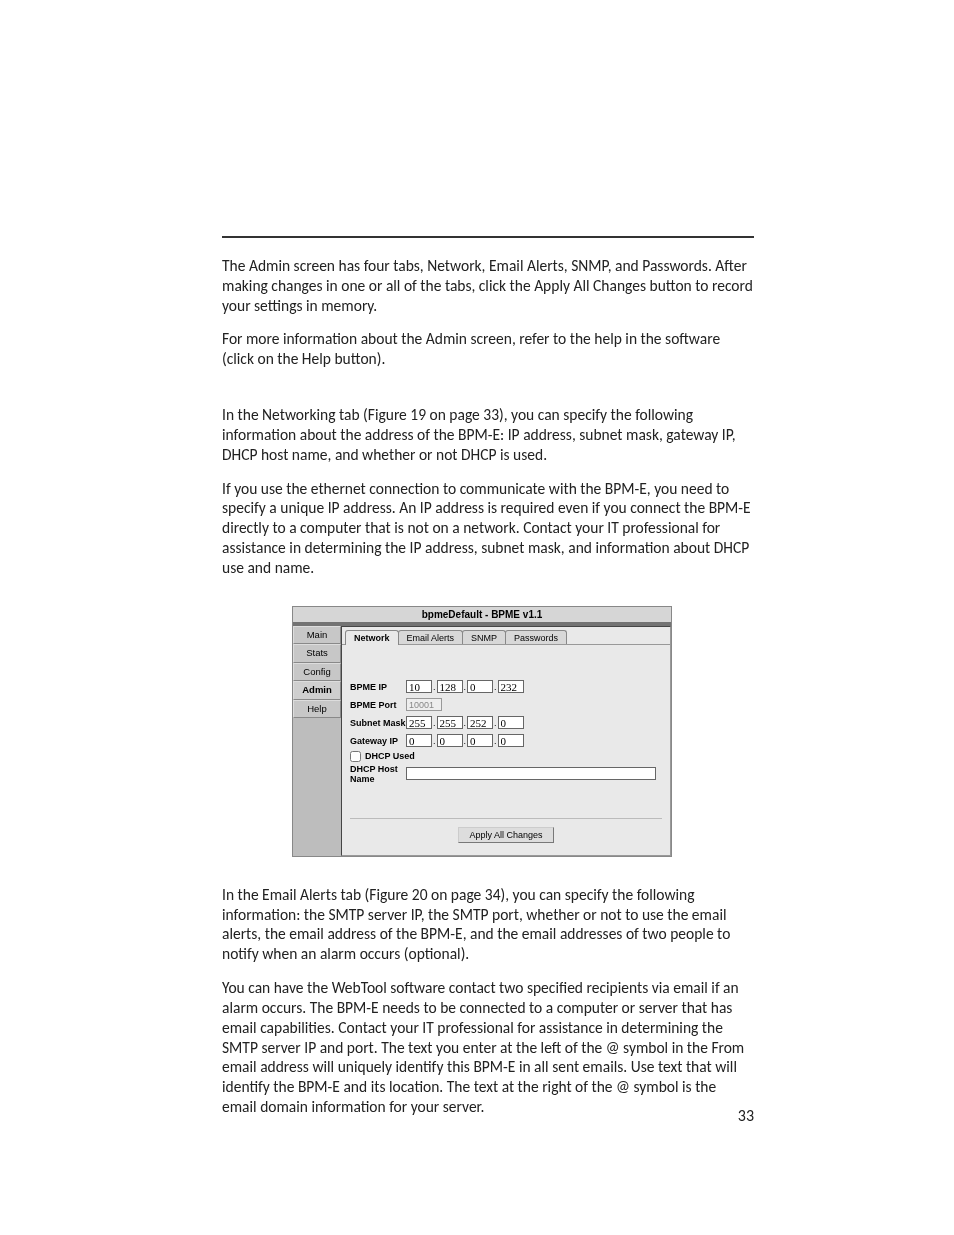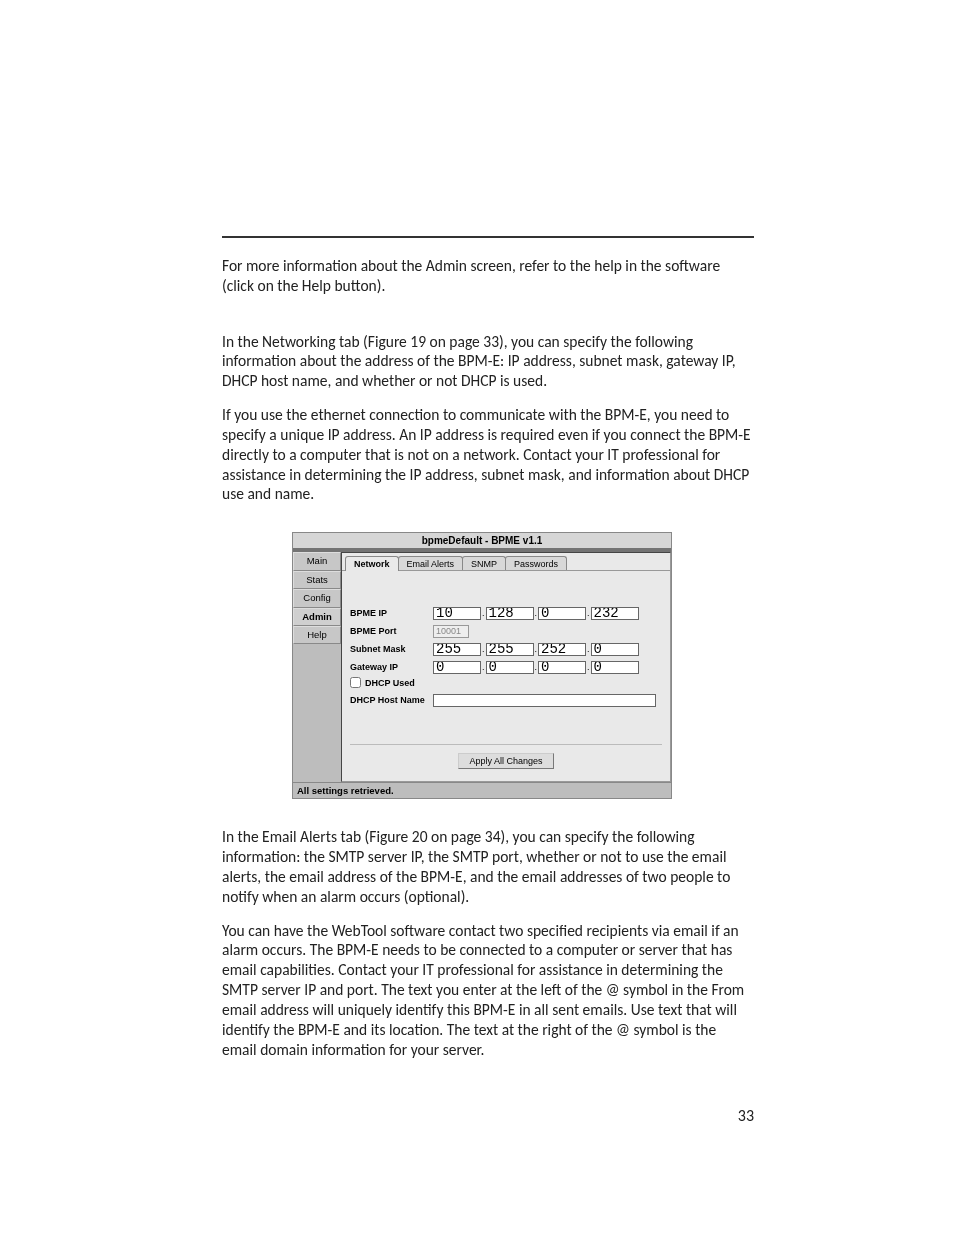--- a/index.html
+++ b/index.html
@@ -104,38 +104,38 @@
     background: #e9e9e9;
     min-height: 140px;
   }
   .form-row {
     display: flex;
     align-items: center;
     margin-bottom: 2px;
     height: 16px;
   }
   .form-label {
-    width: 83px;
+    width: 56px;
     font-size: 9px;
     font-weight: bold;
   }
   .ip-field {
     display: flex;
     align-items: center;
     gap: 0;
   }
   .octet {
-    width: 48px;
+    width: 26px;
     height: 13px;
     border: 1px solid #666;
     background: #fff;
-    font-size: 14px;
+    font-size: 11px;
     padding: 0 2px;
     box-sizing: border-box;
-    font-family: Liberation Mono, monospace;
+    font-family: Liberation Serif, serif;
   }
   .dot {
     font-size: 9px;
     padding: 0 1px;
   }
   .port-field {
     width: 36px;
     height: 13px;
     border: 1px solid #999;
     background: #eee;
@@ -196,20 +196,21 @@
     bottom: 110px;
     font-size: 16px;
   }
 </style>
 </head>
 <body>
 
 <div class="page">
   <div class="rule"></div>
 
+  <p class="body">The Admin screen has four tabs, Network, Email Alerts, SNMP, and Passwords. After making changes in one or all of the tabs, click the Apply All Changes button to record your settings in memory.</p>
   <p class="body">For more information about the Admin screen, refer to the help in the software (click on the Help button).</p>
 
   <div class="gap"></div>
 
   <p class="body">In the Networking tab (Figure 19 on page 33), you can specify the following information about the address of the BPM-E: IP address, subnet mask, gateway IP, DHCP host name, and whether or not DHCP is used.</p>
   <p class="body">If you use the ethernet connection to communicate with the BPM-E, you need to specify a unique IP address. An IP address is required even if you connect the BPM-E directly to a computer that is not on a network. Contact your IT professional for assistance in determining the IP address, subnet mask, and information about DHCP use and name.</p>
 
   <div class="figure-wrap">
     <div class="app">
       <div class="app-title">bpmeDefault - BPME v1.1</div>
@@ -283,21 +284,20 @@
               <div class="form-label">DHCP Host Name</div>
               <input class="hostname" style="">
             </div>
 
             <div class="apply-row">
               <button class="apply-btn">Apply All Changes</button>
             </div>
           </div>
         </div>
       </div>
-      <div class="status-bar">All settings retrieved.</div>
     </div>
   </div>
 
   <p class="body">In the Email Alerts tab (Figure 20 on page 34), you can specify the following information: the SMTP server IP, the SMTP port, whether or not to use the email alerts, the email address of the BPM-E, and the email addresses of two people to notify when an alarm occurs (optional).</p>
   <p class="body">You can have the WebTool software contact two specified recipients via email if an alarm occurs. The BPM-E needs to be connected to a computer or server that has email capabilities. Contact your IT professional for assistance in determining the SMTP server IP and port. The text you enter at the left of the @ symbol in the From email address will uniquely identify this BPM-E in all sent emails. Use text that will identify the BPM-E and its location. The text at the right of the @ symbol is the email domain information for your server.</p>
 
   <div class="page-num">33</div>
 </div>
 
 </body></html>

